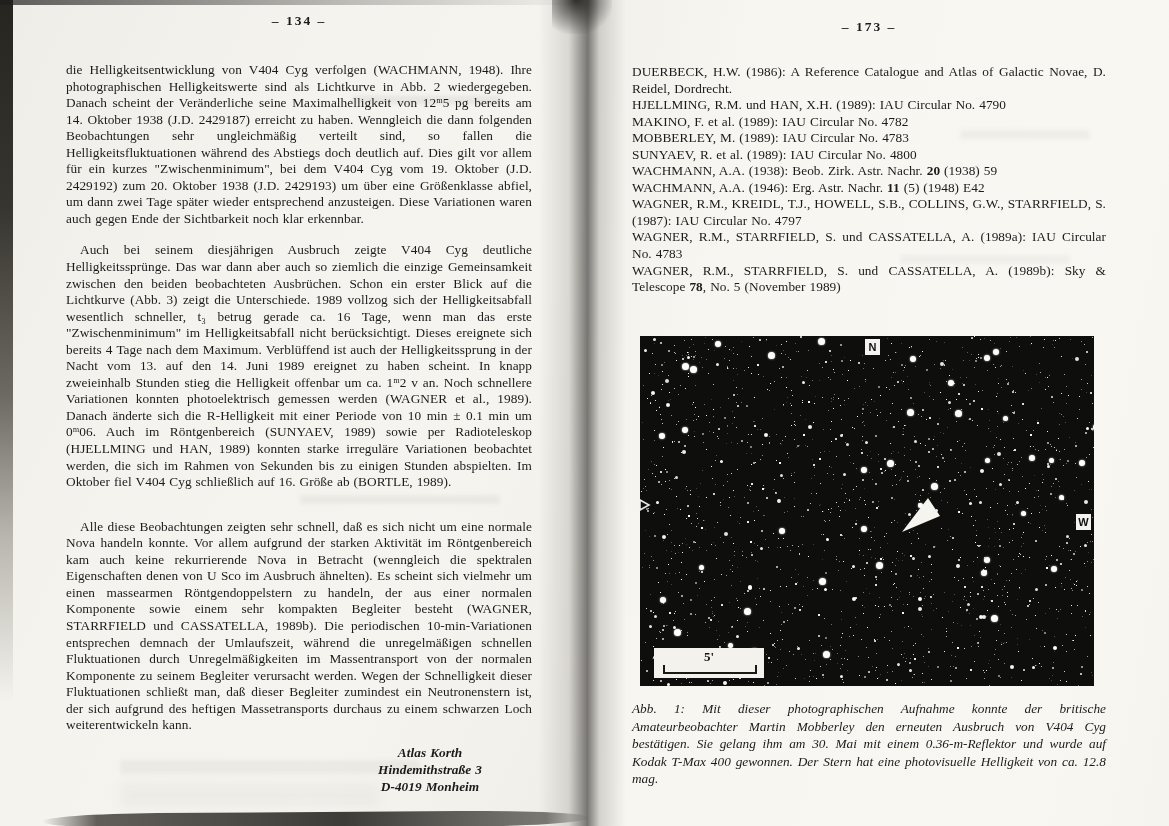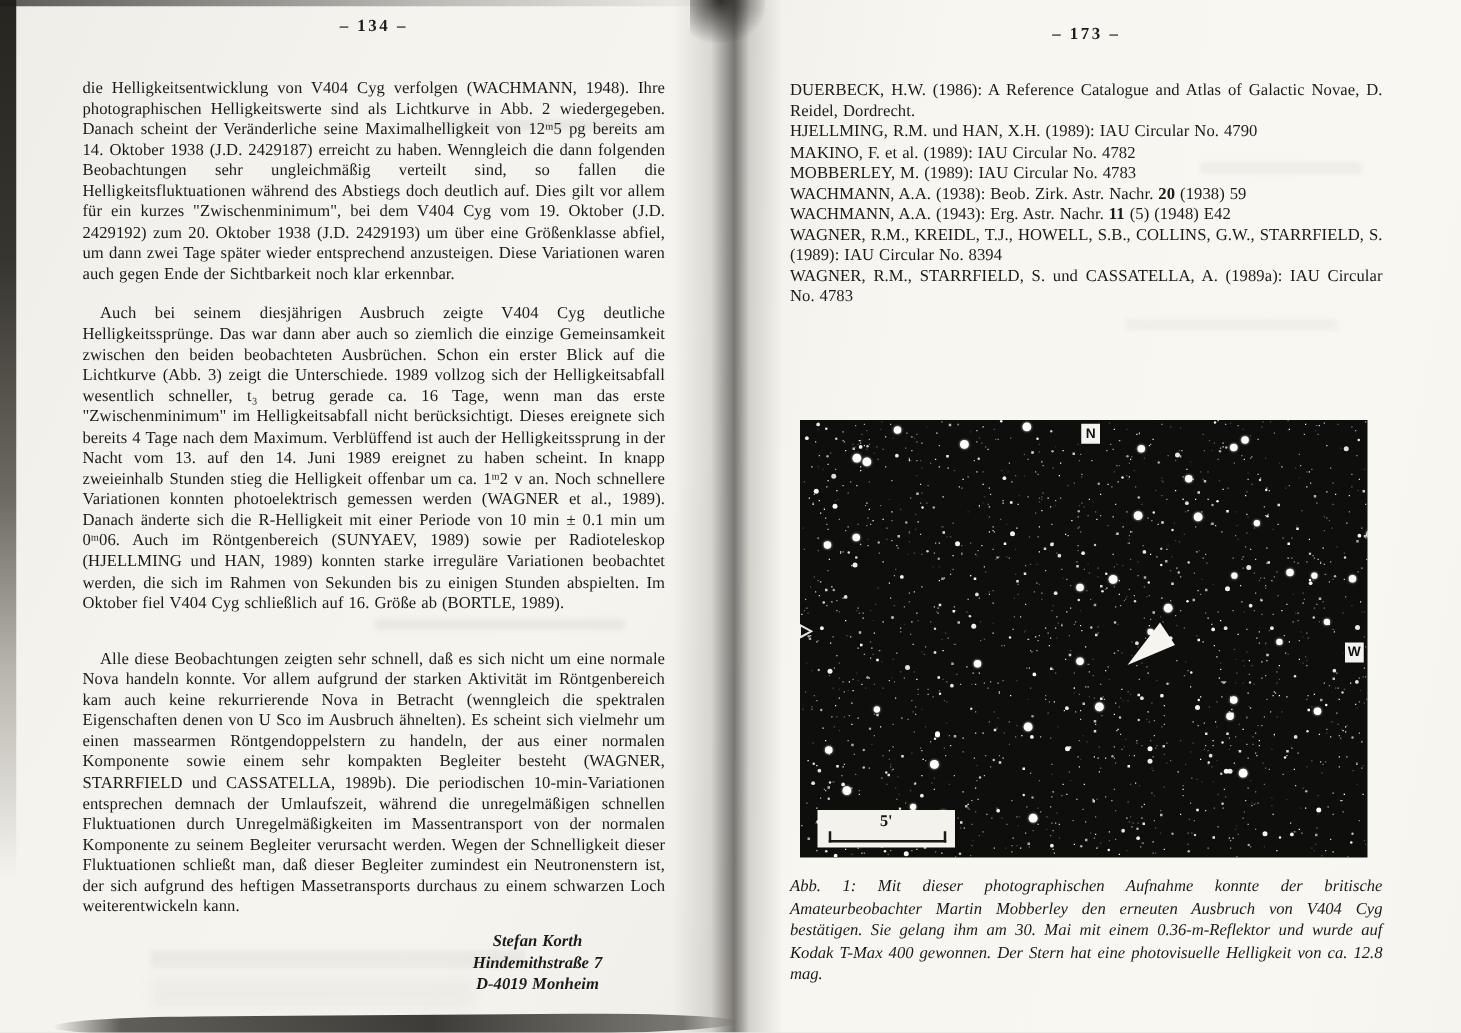--- a/index.html
+++ b/index.html
@@ -94,38 +94,40 @@
 
 <div class="pagenum" id="pn-left">–  134  –</div>
 
 <div id="left-text" class="body-text">
   <div id="left-paragraphs">
       <p>die Helligkeitsentwicklung von V404 Cyg verfolgen (WACHMANN, 1948). Ihre photographischen Helligkeitswerte sind als Lichtkurve in Abb. 2 wiedergegeben. Danach scheint der Veränderliche seine Maximalhelligkeit von 12ᵐ5 pg bereits am 14. Oktober 1938 (J.D. 2429187) erreicht zu haben. Wenngleich die dann folgenden Beobachtungen sehr ungleichmäßig verteilt sind, so fallen die Helligkeitsfluktuationen während des Abstiegs doch deutlich auf. Dies gilt vor allem für ein kurzes "Zwischenminimum", bei dem V404 Cyg vom 19. Oktober (J.D. 2429192) zum 20. Oktober 1938 (J.D. 2429193) um über eine Größenklasse abfiel, um dann zwei Tage später wieder entsprechend anzusteigen. Diese Variationen waren auch gegen Ende der Sichtbarkeit noch klar erkennbar.</p>
       <p class="gap1">Auch bei seinem diesjährigen Ausbruch zeigte V404 Cyg deutliche Helligkeitssprünge. Das war dann aber auch so ziemlich die einzige Gemeinsamkeit zwischen den beiden beobachteten Ausbrüchen. Schon ein erster Blick auf die Lichtkurve (Abb. 3) zeigt die Unterschiede. 1989 vollzog sich der Helligkeitsabfall wesentlich schneller, t₃ betrug gerade ca. 16 Tage, wenn man das erste "Zwischenminimum" im Helligkeitsabfall nicht berücksichtigt. Dieses ereignete sich bereits 4 Tage nach dem Maximum. Verblüffend ist auch der Helligkeitssprung in der Nacht vom 13. auf den 14. Juni 1989 ereignet zu haben scheint. In knapp zweieinhalb Stunden stieg die Helligkeit offenbar um ca. 1ᵐ2 v an. Noch schnellere Variationen konnten photoelektrisch gemessen werden (WAGNER et al., 1989). Danach änderte sich die R-Helligkeit mit einer Periode von 10 min ± 0.1 min um 0ᵐ06. Auch im Röntgenbereich (SUNYAEV, 1989) sowie per Radioteleskop (HJELLMING und HAN, 1989) konnten starke irreguläre Variationen beobachtet werden, die sich im Rahmen von Sekunden bis zu einigen Stunden abspielten. Im Oktober fiel V404 Cyg schließlich auf 16. Größe ab (BORTLE, 1989).</p>
       <p class="gap2">Alle diese Beobachtungen zeigten sehr schnell, daß es sich nicht um eine normale Nova handeln konnte. Vor allem aufgrund der starken Aktivität im Röntgenbereich kam auch keine rekurrierende Nova in Betracht (wenngleich die spektralen Eigenschaften denen von U Sco im Ausbruch ähnelten). Es scheint sich vielmehr um einen massearmen Röntgendoppelstern zu handeln, der aus einer normalen Komponente sowie einem sehr kompakten Begleiter besteht (WAGNER, STARRFIELD und CASSATELLA, 1989b). Die periodischen 10-min-Variationen entsprechen demnach der Umlaufszeit, während die unregelmäßigen schnellen Fluktuationen durch Unregelmäßigkeiten im Massentransport von der normalen Komponente zu seinem Begleiter verursacht werden. Wegen der Schnelligkeit dieser Fluktuationen schließt man, daß dieser Begleiter zumindest ein Neutronenstern ist, der sich aufgrund des heftigen Massetransports durchaus zu einem schwarzen Loch weiterentwickeln kann.</p>
     </div>
   <div id="signature">
-    <div>Stefan Korth</div>
-    <div>Hindemithstraße 7</div>
+    <div>Atlas Korth</div>
+    <div>Hindemithstraße 3</div>
     <div>D-4019 Monheim</div>
   </div>
 </div>
 
 <div class="pagenum" id="pn-right">–  173  –</div>
 
 <div id="right-text" class="body-text">
   <div id="references">
       <p><span>DUERBECK, H.W. (1986): A Reference Catalogue and Atlas of Galactic Novae, D. Reidel, Dordrecht.</span></p>
       <p><span>HJELLMING, R.M. und HAN, X.H. (1989): IAU Circular No. 4790</span></p>
       <p><span>MAKINO, F. et al. (1989): IAU Circular No. 4782</span></p>
       <p><span>MOBBERLEY, M. (1989): IAU Circular No. 4783</span></p>
+      <p><span>SUNYAEV, R. et al. (1989): IAU Circular No. 4800</span></p>
       <p><span>WACHMANN, A.A. (1938): Beob. Zirk. Astr. Nachr. </span><span style="font-weight: bold;">20</span><span> (1938) 59</span></p>
-      <p><span>WACHMANN, A.A. (1943): Erg. Astr. Nachr. </span><span style="font-weight: bold;">11</span><span> (5) (1948) E42</span></p>
-      <p><span>WAGNER, R.M., KREIDL, T.J., HOWELL, S.B., COLLINS, G.W., STARRFIELD, S. (1989): IAU Circular No. 8394</span></p>
+      <p><span>WACHMANN, A.A. (1946): Erg. Astr. Nachr. </span><span style="font-weight: bold;">11</span><span> (5) (1948) E42</span></p>
+      <p><span>WAGNER, R.M., KREIDL, T.J., HOWELL, S.B., COLLINS, G.W., STARRFIELD, S. (1987): IAU Circular No. 4797</span></p>
       <p><span>WAGNER, R.M., STARRFIELD, S. und CASSATELLA, A. (1989a): IAU Circular No. 4783</span></p>
+      <p><span>WAGNER, R.M., STARRFIELD, S. und CASSATELLA, A. (1989b): Sky &amp; Telescope </span><span style="font-weight: bold;">78</span><span>, No. 5 (November 1989)</span></p>
     </div>
 </div>
 
 <div id="photo">
   <div id="star-layer">
       <i style="left: 134.3px; top: 72.7px; width: 1px; height: 1px; opacity: 0.17;"></i>
       <i style="left: 56.8px; top: 259.2px; width: 1px; height: 1px; opacity: 0.21;"></i>
       <i style="left: 357.4px; top: 56.6px; width: 1px; height: 1px; opacity: 0.41;"></i>
       <i style="left: 184px; top: 213.6px; width: 1px; height: 1px; opacity: 0.4;"></i>
       <i style="left: 363.3px; top: 211.1px; width: 1px; height: 1px; opacity: 0.28;"></i>

